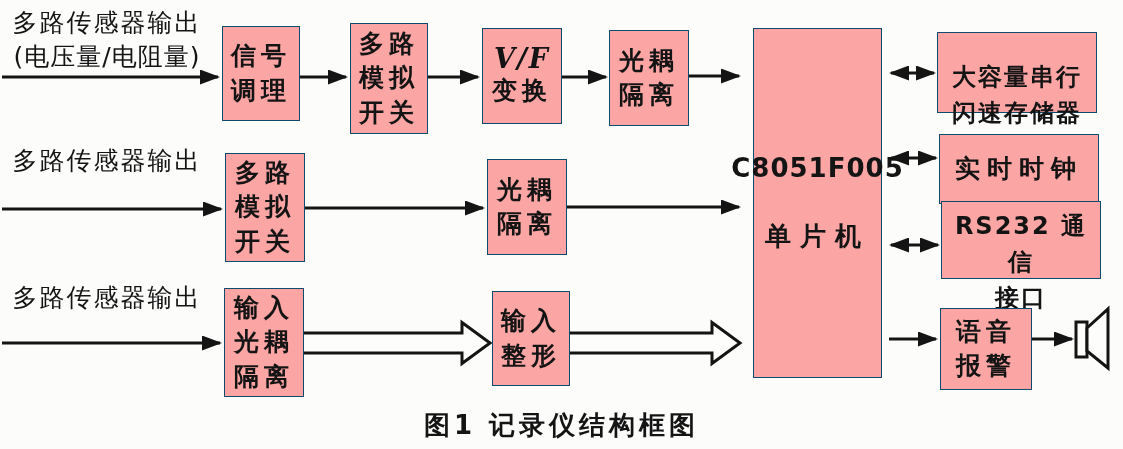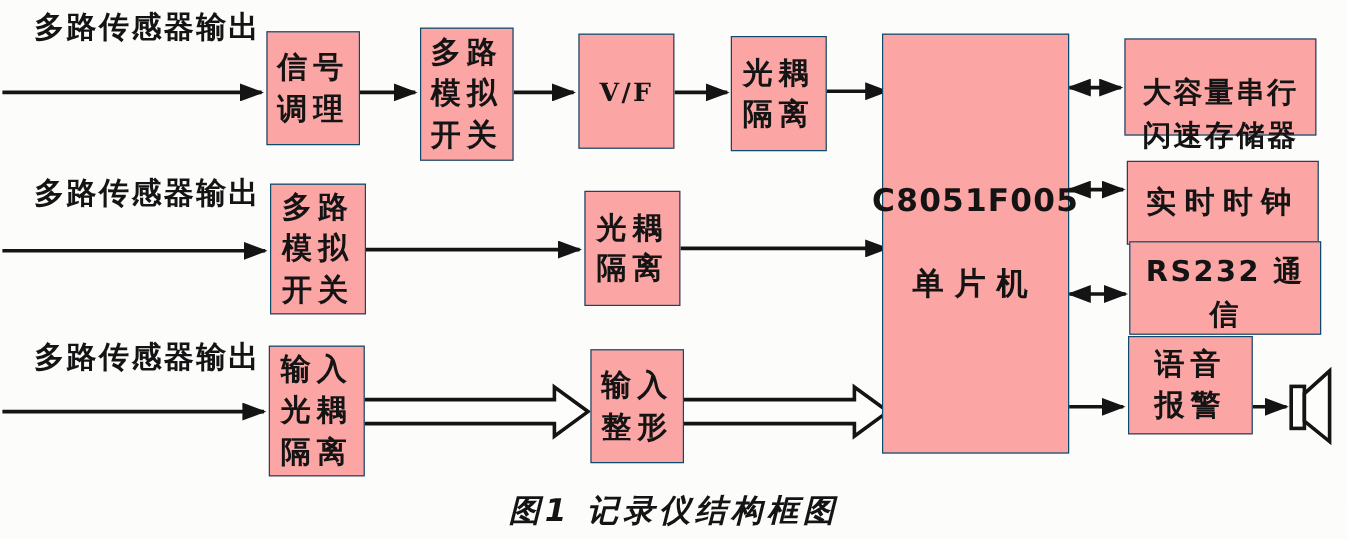--- a/index.html
+++ b/index.html
@@ -8,32 +8,32 @@
     font-family:"DejaVu Sans",sans-serif;color:#141414;overflow:hidden;
   }
   .wires{position:absolute;left:0;top:0;width:1123px;height:449px;}
   .block{
     position:absolute;box-sizing:border-box;border:1px solid #0c4a6e;background:#fca5a5;
     display:flex;flex-direction:column;align-items:center;justify-content:center;
     text-align:center;font-weight:700;
   }
   .block-text{white-space:pre-line;font-size:25px;line-height:1.38;letter-spacing:5px;}
   .block-text.tight{letter-spacing:2px;font-size:24px;line-height:1.5;margin-top:44px;}
-  .vf{font-family:"DejaVu Serif",serif;font-weight:700;font-size:21px;letter-spacing:2px;text-align:center;}
+  .vf{font-family:"DejaVu Serif",serif;font-style:italic;font-weight:700;font-size:27px;letter-spacing:2px;text-align:center;}
   .mcu-line1{font-size:26px;letter-spacing:1px;font-weight:700;}
   .mcu-line2{font-size:26px;letter-spacing:9px;font-weight:700;margin-top:36px;}
   .input-label{
-    position:absolute;width:214px;text-align:center;font-weight:700;
-    font-size:25px;line-height:34px;letter-spacing:1px;white-space:nowrap;margin-left:16px;
+    position:absolute;width:214px;text-align:center;font-weight:400;
+    font-size:25px;line-height:34px;letter-spacing:1px;white-space:nowrap;
   }
   .input-label .l1{display:block;letter-spacing:2px;}
   .input-label .l2{display:block;}
   .caption{
     position:absolute;left:0;top:408px;width:1123px;text-align:center;
-    font-weight:700;font-size:26px;letter-spacing:4px;font-style:italic;
+    font-weight:700;font-size:26px;letter-spacing:4px;
   }
 </style>
 </head>
 <body>
 
 <div class="canvas">
 
   <svg class="wires" viewBox="0 0 1123 449">
     <defs>
       <marker id="ah" markerUnits="userSpaceOnUse" markerWidth="20" markerHeight="15" viewBox="0 0 10 7.5" refX="9" refY="3.75" orient="auto-start-reverse">
@@ -65,62 +65,64 @@
 
       <g fill="#fdfdfc">
         <rect x="1076" y="322" width="11" height="35"></rect>
         <polygon points="1087,328 1108,309 1108,368 1087,351"></polygon>
       </g>
     </g>
   </svg>
 
   <div class="input-label" style="left:0;top:6px">
     <span class="l1">多路传感器输出</span>
+    <span class="l2">(电压量/电阻量)</span>
   </div>
   <div class="input-label" style="left:0;top:144px">
     <span class="l1">多路传感器输出</span>
   </div>
   <div class="input-label" style="left:0;top:281px">
     <span class="l1">多路传感器输出</span>
   </div>
 
   <div class="block" style="left:222px;top:26px;width:78px;height:95px">
     <span class="block-text">信号
 调理</span>
   </div>
   <div class="block" style="left:350px;top:23px;width:78px;height:111px">
     <span class="block-text">多路
 模拟
 开关</span>
   </div>
   <div class="block" style="left:482px;top:28px;width:80px;height:96px">
     <span class="vf">V/F</span>
+    <span class="block-text">变换</span>
   </div>
   <div class="block" style="left:609px;top:30px;width:80px;height:96px">
     <span class="block-text">光耦
 隔离</span>
   </div>
 
-  <div class="block" style="left:735px;top:28px;width:156px;height:350px">
+  <div class="block" style="left:753px;top:28px;width:129px;height:350px">
     <span class="mcu-line1">C8051F005</span>
     <span class="mcu-line2">单片机</span>
   </div>
 
   <div class="block" style="left:937px;top:32px;width:160px;height:81px">
     <span class="block-text tight">大容量串行
 闪速存储器</span>
   </div>
   <div class="block" style="left:939px;top:134px;width:160px;height:70px">
     <span class="block-text" style="letter-spacing:7px">实时时钟</span>
   </div>
   <div class="block" style="left:941px;top:201px;width:160px;height:78px">
     <span class="block-text tight">RS232 通信
 接口</span>
   </div>
-  <div class="block" style="left:940px;top:280px;width:104px;height:82px">
+  <div class="block" style="left:940px;top:308px;width:92px;height:82px">
     <span class="block-text">语音
 报警</span>
   </div>
 
   <div class="block" style="left:225px;top:153px;width:80px;height:109px">
     <span class="block-text">多路
 模拟
 开关</span>
   </div>
   <div class="block" style="left:487px;top:159px;width:80px;height:96px">

